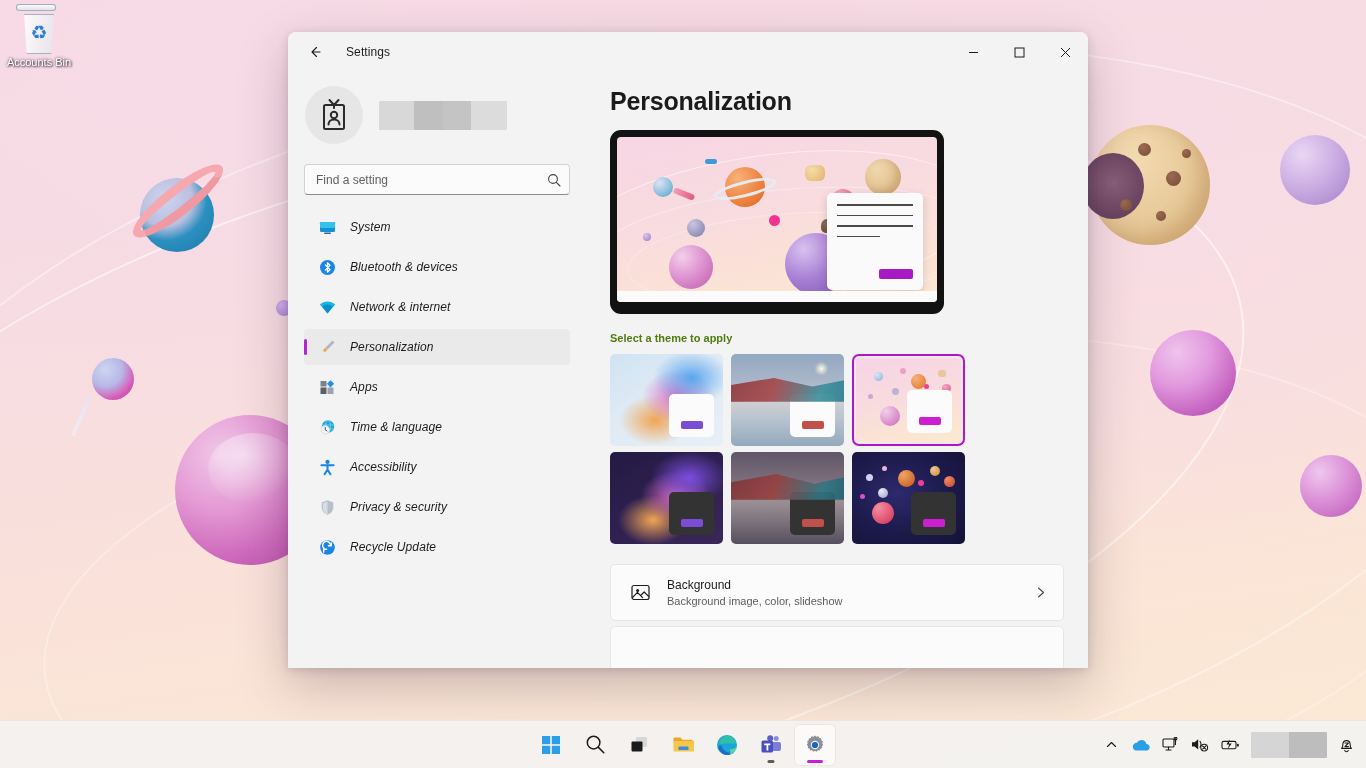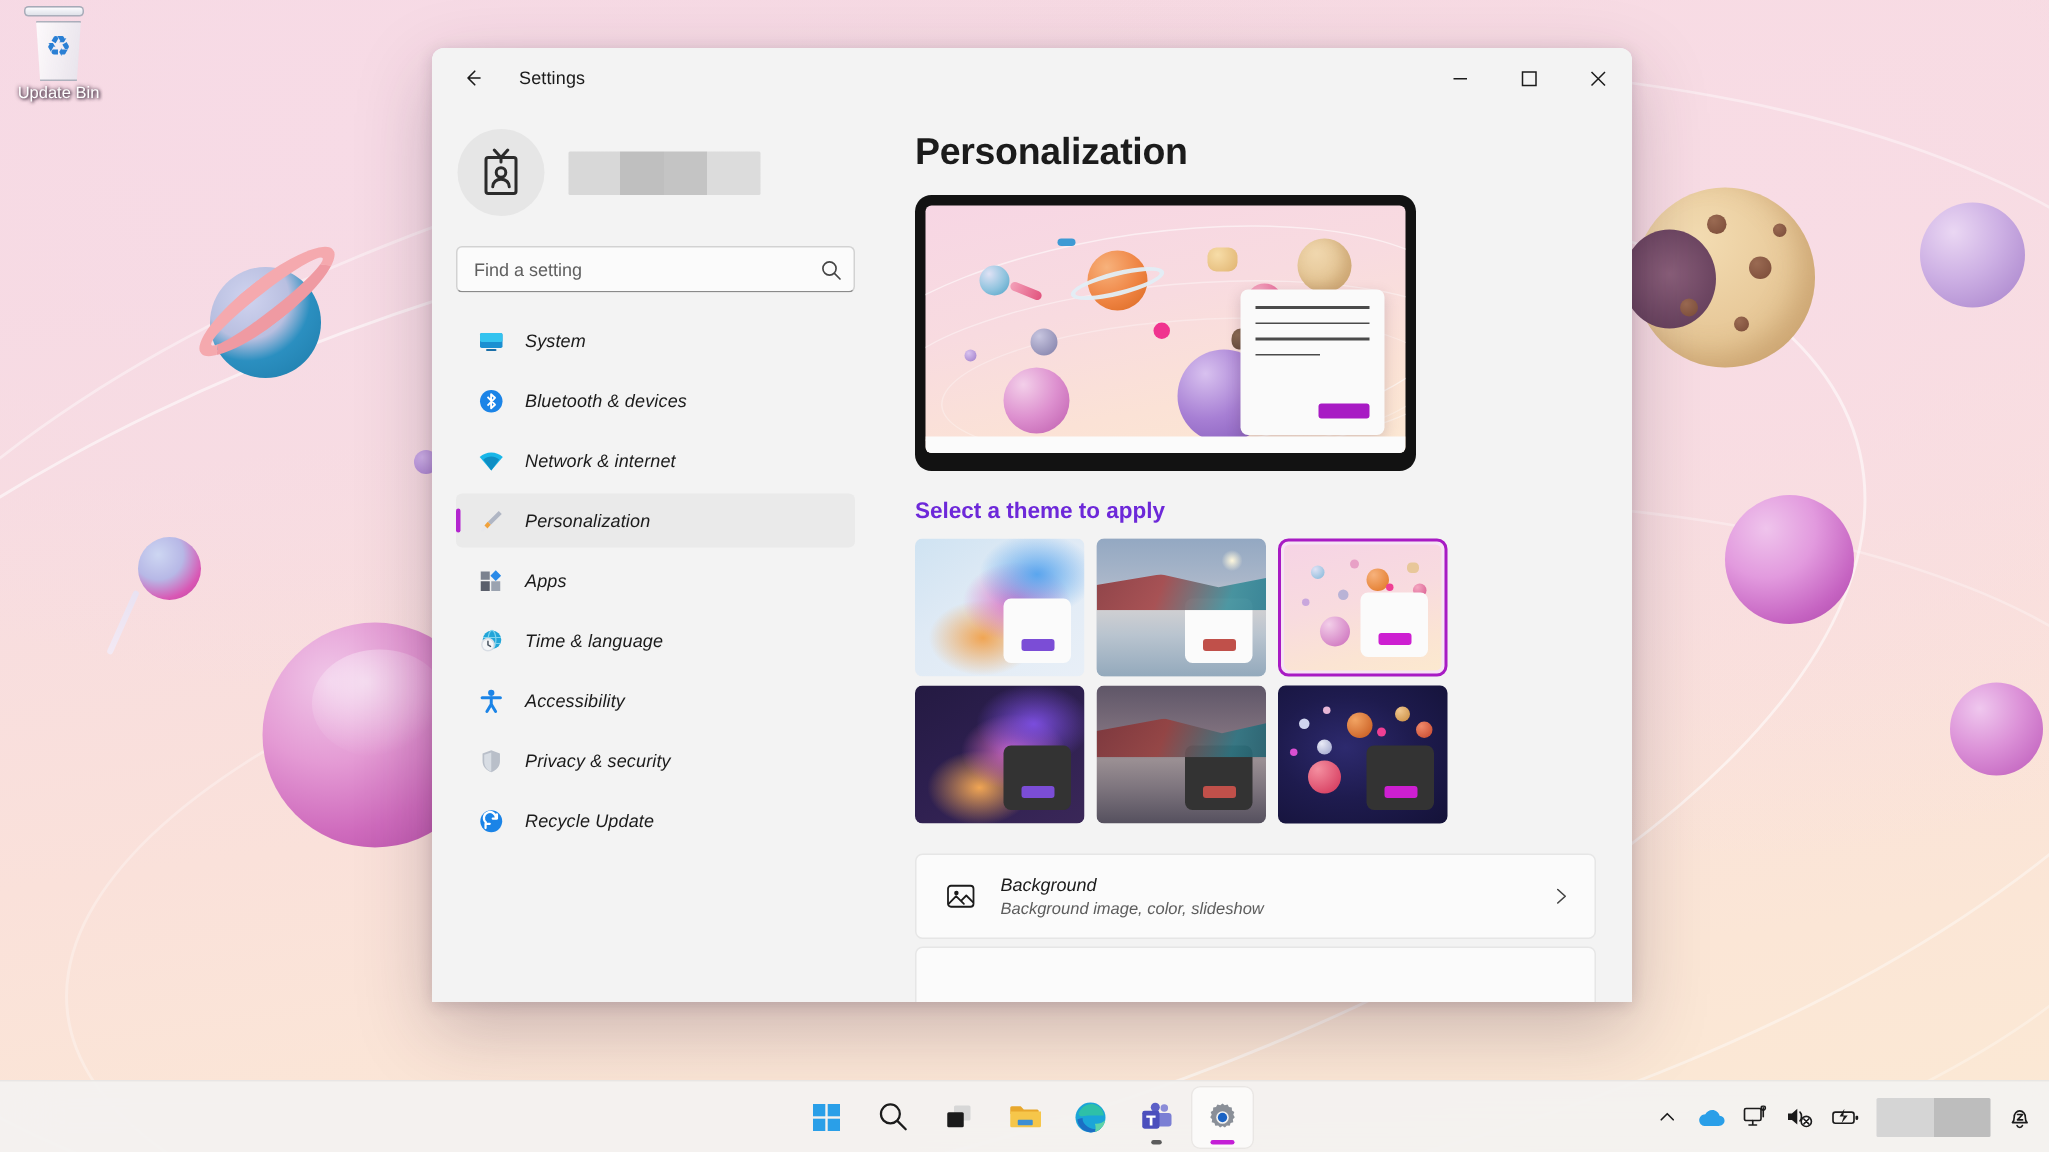--- a/index.html
+++ b/index.html
@@ -210,21 +210,21 @@
     box-shadow: 0 3px 9px rgba(90,60,80,0.22);
     padding: 11px 10px;
   }
   #preview-window .pl { height: 1.5px; background: #4a4a4a; margin-bottom: 9px; }
   #preview-window .pbtn {
     position: absolute; right: 10px; bottom: 11px;
     width: 34px; height: 10px; border-radius: 2px; background: #a81bc4;
   }
 
   #theme-heading {
-    font-size: 15px; font-weight: bold; color: #6d28d9; margin-bottom: 10px;
+    font-size: 11px; font-weight: bold; color: #4d7c0f; margin-bottom: 10px;
   }
   #theme-grid {
     display: grid; grid-template-columns: repeat(3, 113px);
     gap: 6px 8px; margin-bottom: 20px;
   }
   .theme-card {
     width: 113px; height: 92px; position: relative;
     border-radius: 5px; cursor: pointer; overflow: hidden;
     background: #ddd;
   }
@@ -294,21 +294,21 @@
   .mini { position: absolute; border-radius: 50%; }
 
   
   .setting-card {
     height: 57px; background: #fbfbfb;
     border: 1px solid #e6e6e6; border-radius: 5px;
     display: flex; align-items: center; padding: 0 16px;
     margin-bottom: 5px; cursor: pointer;
   }
   .sc-icon { width: 26px; flex: 0 0 26px; display:flex; align-items:center; justify-content:center; color:#1b1b1b; }
-  .sc-text { flex: 1; margin-left: 14px; font-style: italic; }
+  .sc-text { flex: 1; margin-left: 14px; }
   .sc-title { font-size: 12px; color: #1b1b1b; line-height: 16px; }
   .sc-sub { font-size: 11px; color: #5d5d5d; line-height: 15px; margin-top: 1px; }
   .sc-chevron { color: #444; display: flex; }
 
   
   #taskbar {
     position: absolute; left: 0; bottom: 0; width: 1366px; height: 48px;
     background: rgba(243,243,243,0.88);
     backdrop-filter: blur(18px);
     display: flex; align-items: center;
@@ -371,21 +371,21 @@
   <div class="planet wp-purple-moon"></div>
   <div class="planet wp-purple-sm"></div>
 
   <div id="recycle-bin">
     <div style="position:relative; width:40px; height:46px;">
       <div class="rb-can" style="position:absolute; left:3px; top:6px;">
         <span class="rb-logo">♻</span>
       </div>
       <div class="rb-lid"></div>
     </div>
-    <div class="rb-label">Update Bin</div>
+    <div class="rb-label">Accounts Bin</div>
   </div>
 
   <div id="settings-window">
 
     <div id="titlebar">
       <div id="back-button">
         <svg width="16" height="16" viewBox="0 0 16 16" fill="none">
           <path d="M9.5 3.5L5 8l4.5 4.5M5 8h8" stroke="currentColor" stroke-width="1.1" stroke-linecap="round" stroke-linejoin="round"></path>
         </svg>
       </div>

